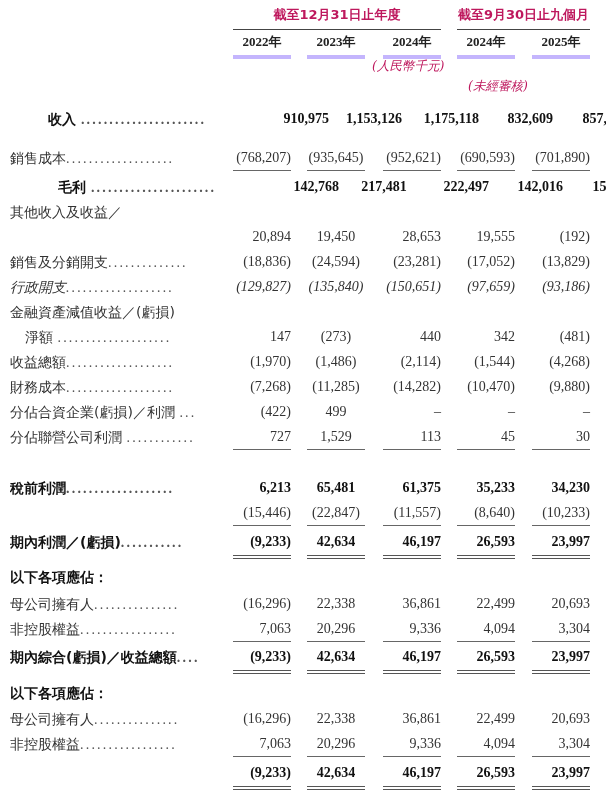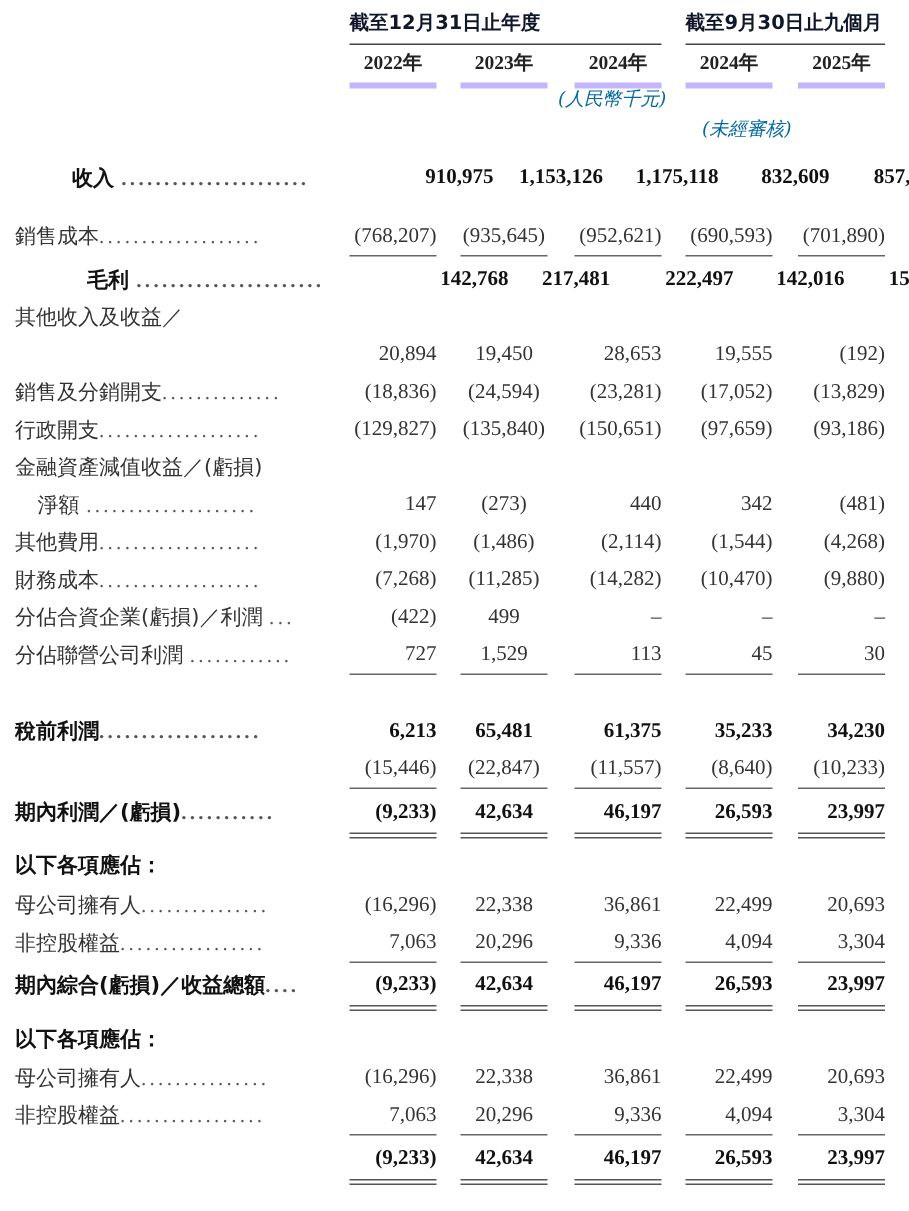--- a/index.html
+++ b/index.html
@@ -12,41 +12,41 @@
       position: relative;
       font-family: "Liberation Serif", "DejaVu Serif", serif;
       color: #2a2a2a;
     }
     .hdr-group {
       position: absolute;
       top: 6px;
       font-family: "DejaVu Sans", sans-serif;
       font-size: 13px;
       font-weight: bold;
-      text-align: left;
-      color: #0f172a;
+      text-align: center;
+      color: #be185d;
       padding-bottom: 5px;
       border-bottom: 1px solid #444;
     }
     .hdr-year {
       position: absolute;
       top: 33px;
       width: 58px;
       text-align: center;
       font-size: 13px;
       font-weight: bold;
       padding-bottom: 4px;
       border-bottom: 4px solid #c4b5fd;
       color: #222;
     }
     .unit-note {
       position: absolute;
       font-size: 12.5px;
       font-style: italic;
-      color: #0369a1;
+      color: #be185d;
       font-family: "DejaVu Serif", serif;
       white-space: nowrap;
     }
     .row {
       position: absolute;
       left: 0;
       width: 606px;
       height: 22px;
     }
     .label {
@@ -160,21 +160,21 @@
 
 <div class="row" style="top:251px;">
   <div class="label"><span>銷售及分銷開支</span><span class="dots">..............</span></div>
   <div class="cell c0 paren">(18,836)</div>
   <div class="cell c1 paren">(24,594)</div>
   <div class="cell c2 paren">(23,281)</div>
   <div class="cell c3 paren">(17,052)</div>
   <div class="cell c4 paren">(13,829)</div>
 </div>
 
-<div class="row" style="top:276px;">
+<div class="row" style="top:276px;font-style:italic;">
   <div class="label"><span>行政開支</span><span class="dots">...................</span></div>
   <div class="cell c0 paren">(129,827)</div>
   <div class="cell c1 paren">(135,840)</div>
   <div class="cell c2 paren">(150,651)</div>
   <div class="cell c3 paren">(97,659)</div>
   <div class="cell c4 paren">(93,186)</div>
 </div>
 
 <div class="row" style="top:301px;">
   <div class="label" style="width:300px;"><span>金融資產減值收益／(虧損)</span></div>
@@ -183,21 +183,21 @@
 <div class="row" style="top:326px;">
   <div class="label indent"><span>淨額</span> <span class="dots">....................</span></div>
   <div class="cell c0">147</div>
   <div class="cell c1 paren">(273)</div>
   <div class="cell c2">440</div>
   <div class="cell c3">342</div>
   <div class="cell c4 paren">(481)</div>
 </div>
 
 <div class="row" style="top:351px;">
-  <div class="label"><span>其他費用</span><span class="dots">...................</span></div>
+  <div class="label"><span>收益總額</span><span class="dots">...................</span></div>
   <div class="cell c0 paren">(1,970)</div>
   <div class="cell c1 paren">(1,486)</div>
   <div class="cell c2 paren">(2,114)</div>
   <div class="cell c3 paren">(1,544)</div>
   <div class="cell c4 paren">(4,268)</div>
 </div>
 
 <div class="row" style="top:376px;">
   <div class="label"><span>財務成本</span><span class="dots">...................</span></div>
   <div class="cell c0 paren">(7,268)</div>

